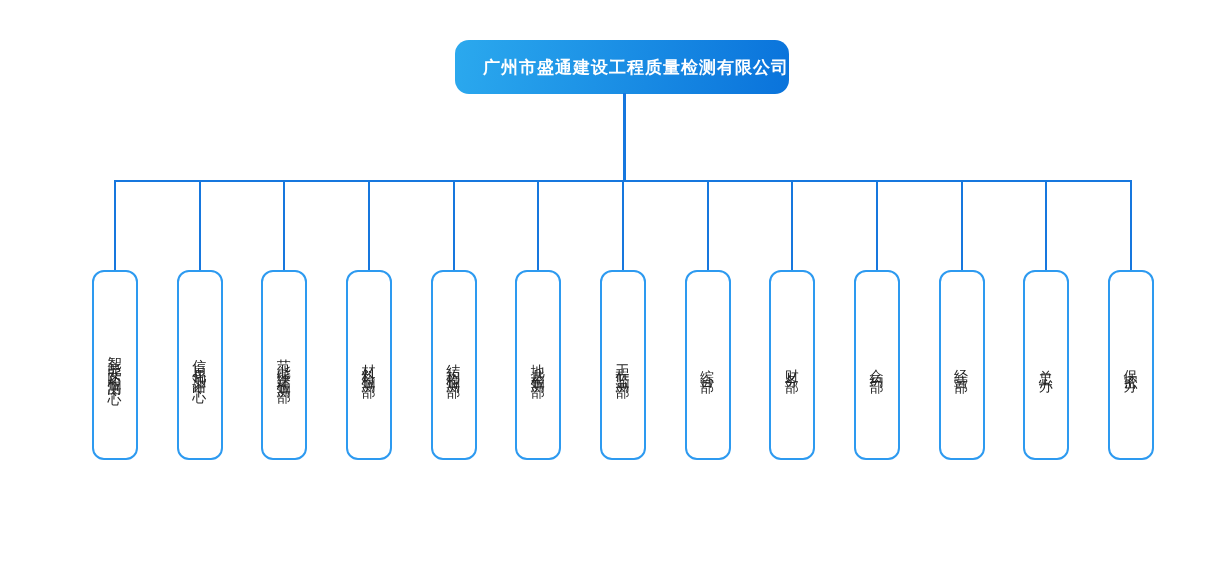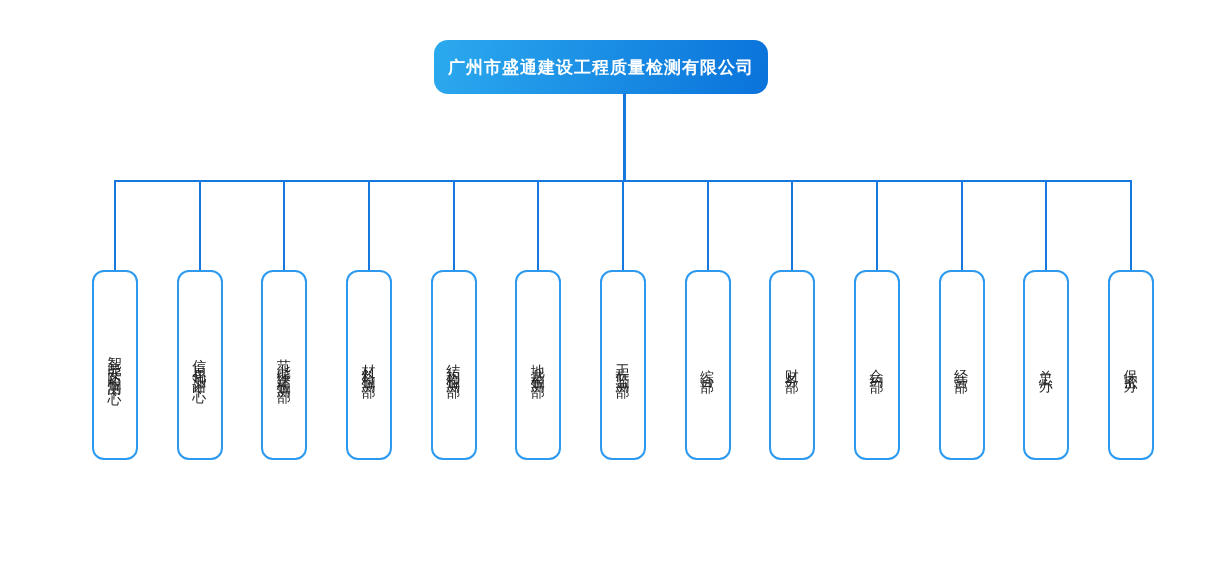--- a/index.html
+++ b/index.html
@@ -11,29 +11,29 @@
     position: relative;
     width: 1229px;
     height: 571px;
     background: #ffffff;
     overflow: hidden;
     font-family: "DejaVu Sans", "Liberation Sans", sans-serif;
   }
   
   .root-box {
     position: absolute;
-    left: 434px;
+    left: 455px;
     top: 40px;
     width: 334px;
     height: 54px;
     border-radius: 14px;
     background: linear-gradient(100deg, #2BA9EE 0%, #0A73DB 100%);
     display: flex;
     align-items: center;
-    justify-content: center;
+    justify-content: flex-end;
   }
   .root-label {
     color: #ffffff;
     font-size: 17px;
     font-weight: bold;
     letter-spacing: 1px;
     white-space: nowrap;
   }
   
   .trunk {

